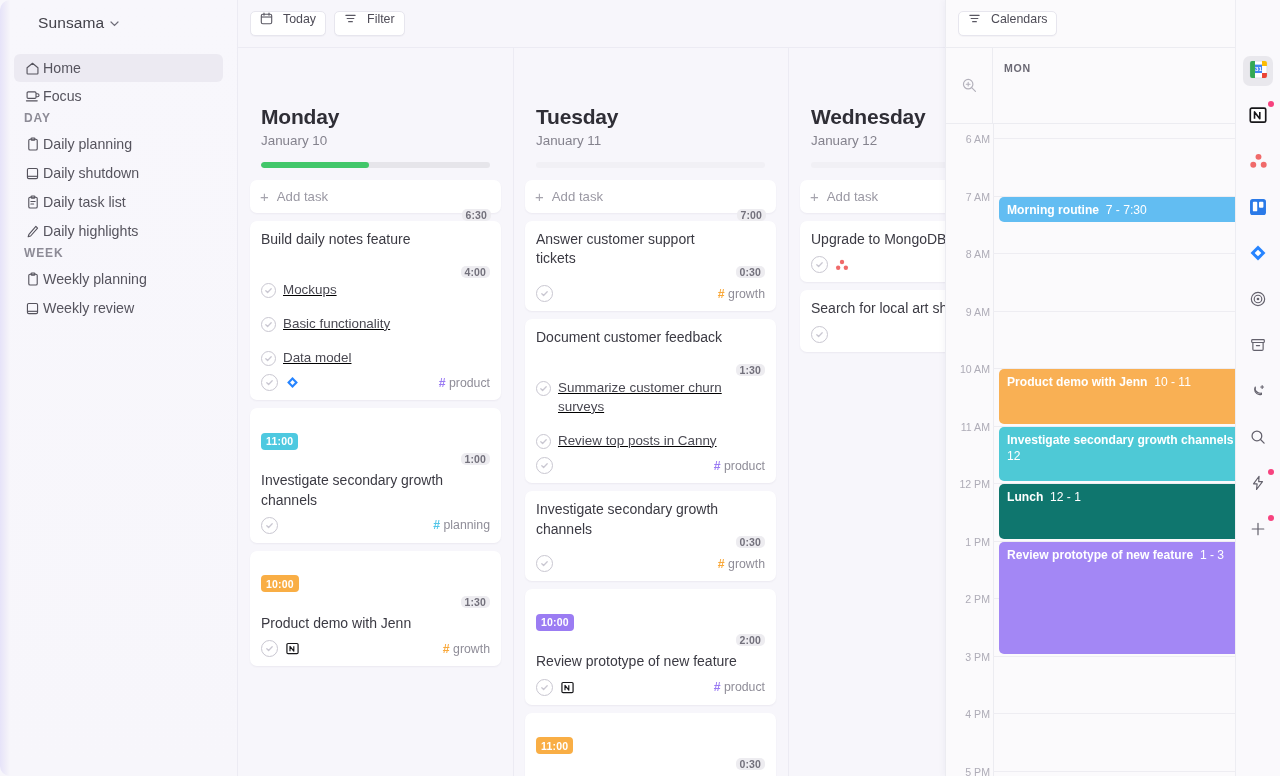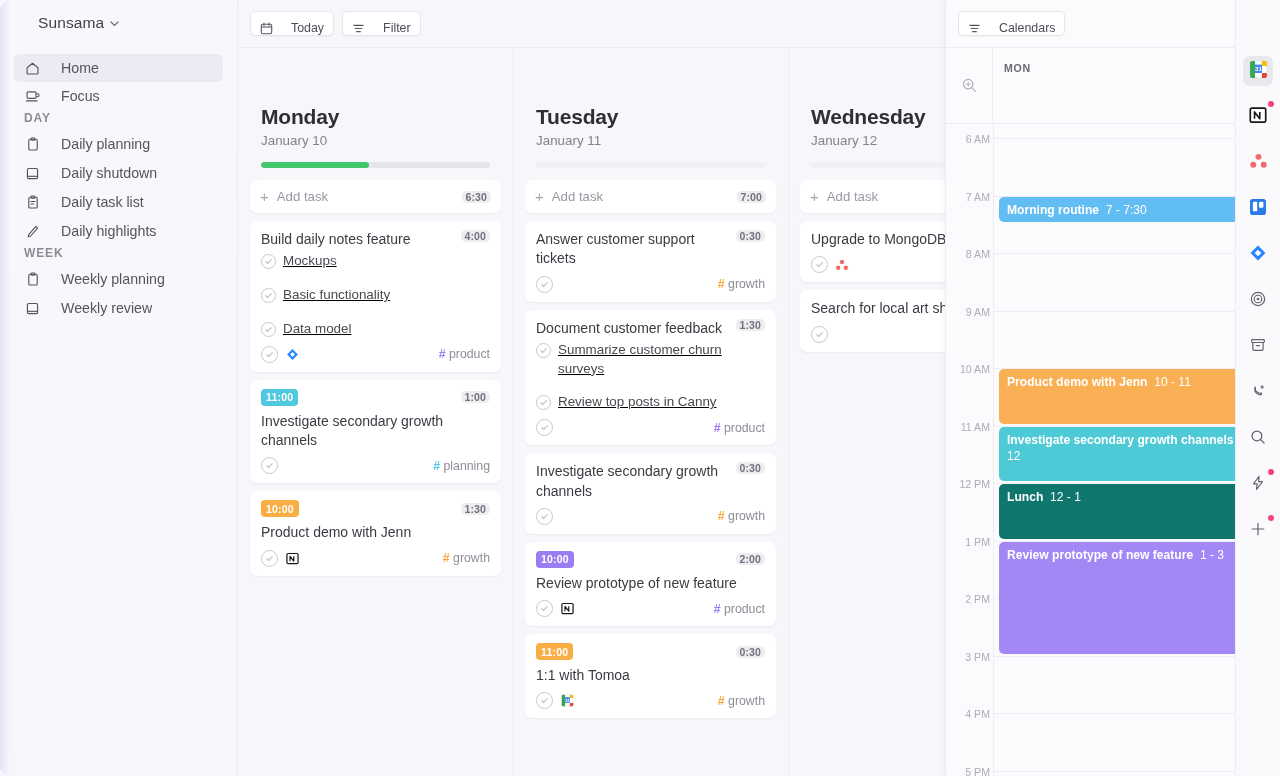--- a/index.html
+++ b/index.html
@@ -34,21 +34,21 @@
   .brand {
     display: flex; align-items: center; gap: 6px;
     height: 46px; padding-left: 24px;
   }
   .brand-name {
     font-size: 15.5px; color: #43424a; font-weight: 400; letter-spacing: .1px;
   }
   .brand-caret { color: #6e6c78; font-size: 10px; line-height: 1; margin-top: 2px;}
   .nav { margin-top: 8px; }
   .nav-item {
-    display: flex; align-items: center; gap: 20px;
+    display: flex; align-items: center; gap: 2px;
     height: 28px; padding: 0 10px; margin: 0 0 0 0;
     border-radius: 6px; cursor: pointer;
     color: #56545e; font-size: 14.2px;
   }
   .nav-item.active { background: #eceaf2; }
   .nav-item .ic { width: 17px; height: 17px; flex: 0 0 17px; display:flex; align-items:center; justify-content:center; color:#55535d; }
   .nav-item .ic svg { display:block; }
   .section-label {
     font-size: 12px; letter-spacing: .85px; color: #8d8b96;
     font-weight: 700; padding: 0 10px; margin: 1px 0 5px;
@@ -66,21 +66,21 @@
     overflow: hidden;
   }
   .toolbar {
     height: 48px; flex: 0 0 48px;
     display: flex; align-items: center; gap: 8px;
     padding: 0 12px;
     border-bottom: 1px solid #ecebf3;
     background: #f7f6fb;
   }
   .tb-btn {
-    display: inline-flex; align-items: flex-end; gap: 18px;
+    display: inline-flex; align-items: flex-start; gap: 10px;
     height: 25px; padding: 0 9px;
     background: #fff; border: 1px solid #e7e6ee; border-radius: 5px;
     font-size: 12.4px; color: #4e4c57; cursor: pointer;
     box-shadow: 0 1px 1px rgba(30,25,70,.03);
   }
   .tb-spacer { flex: 1 1 auto; }
   .tb-btn .ic { display: flex; color:#5a5863; }
 
   .columns { flex: 1 1 auto; display: flex; position: relative; overflow: hidden; }
   .col {
@@ -111,21 +111,21 @@
   .add-task {
     display: flex; align-items: center; gap: 8px;
     background: #fff; border-radius: 7px; height: 33px; padding: 0 10px;
     color: #9a98a3; font-size: 13.2px; cursor: pointer;
     box-shadow: 0 1px 2px rgba(30,25,70,.05);
   }
   .add-task .plus { font-size: 15px; color:#a6a4ae; line-height: 1; }
   .add-task .lbl { flex: 1 1 auto; }
   .dur {
     font-size: 10.5px; color: #73717c; background: #edecf0;
-    border-radius: 5px; padding: 0 4px; font-weight: 700; letter-spacing: .1px;
+    border-radius: 5px; padding: 0 4px; font-weight: 700; letter-spacing: .1px; margin-top: 36px;
   }
   .card-top { display: flex; align-items: flex-start; gap: 8px; }
   .card-title { flex: 1 1 auto; font-size: 14px; color: #3b3a43; line-height: 1.38; }
   .timechip {
     font-size: 10.5px; font-weight: 700; color: #fff; border-radius: 4px;
     padding: 2.5px 5px; letter-spacing: .2px; display: inline-block;
   }
   .chip-row { display: flex; align-items: center; justify-content: space-between; margin-bottom: 6px;}
   .subtasks { margin-top: 3px; display: flex; flex-direction: column; gap: 15px; text-decoration: underline; }
   .subtask { display: flex; align-items: flex-start; gap: 7px; font-size: 13.4px; color: #4a4952; line-height: 1.4; }

